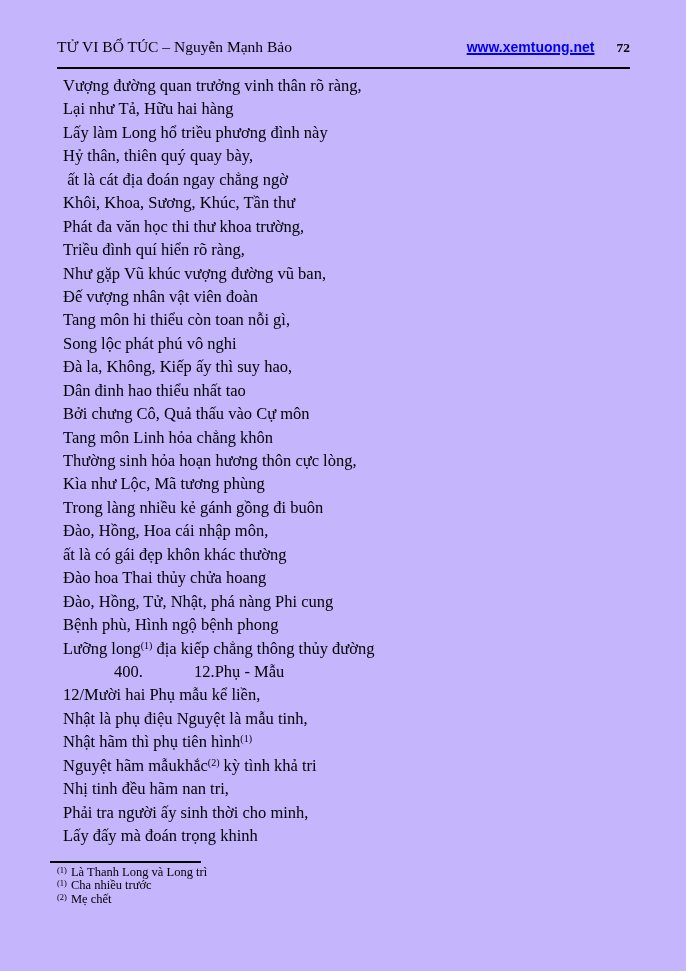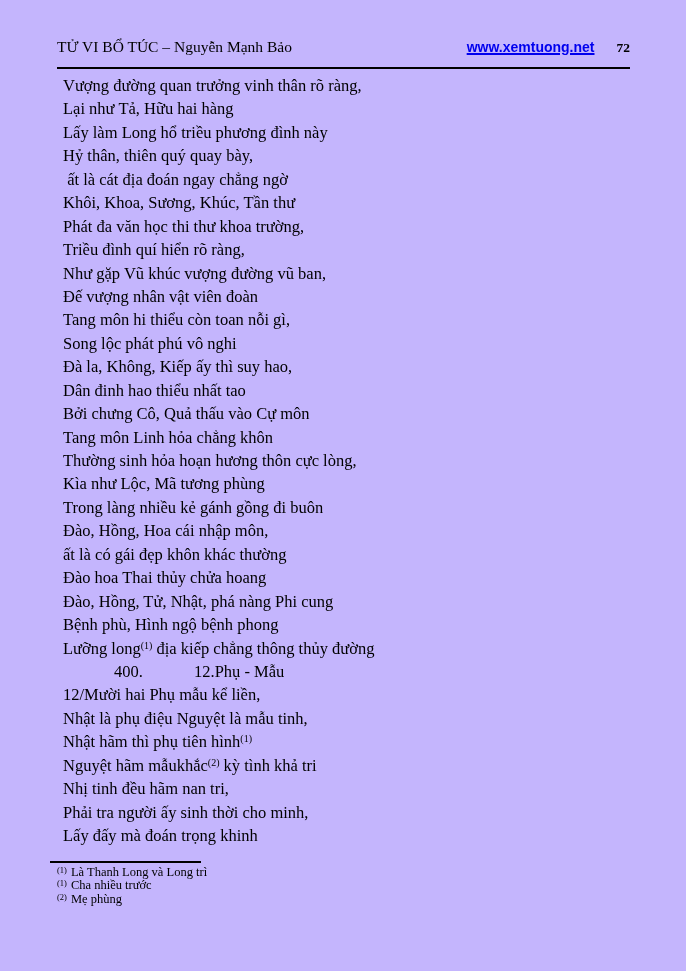--- a/index.html
+++ b/index.html
@@ -104,16 +104,16 @@
 
   <div class="header-rule"></div>
 
   <div class="poem"><div class="poem-line"><span>Vượng đường quan trưởng vinh thân rõ ràng,</span></div><div class="poem-line"><span>Lại như Tả, Hữu hai hàng</span></div><div class="poem-line"><span>Lấy làm Long hổ triều phương đình này</span></div><div class="poem-line"><span>Hỷ thân, thiên quý quay bày,</span></div><div class="poem-line"><span> ất là cát địa đoán ngay chẳng ngờ</span></div><div class="poem-line"><span>Khôi, Khoa, Sương, Khúc, Tần thư</span></div><div class="poem-line"><span>Phát đa văn học thi thư khoa trường,</span></div><div class="poem-line"><span>Triều đình quí hiển rõ ràng,</span></div><div class="poem-line"><span>Như gặp Vũ khúc vượng đường vũ ban,</span></div><div class="poem-line"><span>Đế vượng nhân vật viên đoàn</span></div><div class="poem-line"><span>Tang môn hi thiểu còn toan nỗi gì,</span></div><div class="poem-line"><span>Song lộc phát phú vô nghi</span></div><div class="poem-line"><span>Đà la, Không, Kiếp ấy thì suy hao,</span></div><div class="poem-line"><span>Dân đinh hao thiểu nhất tao</span></div><div class="poem-line"><span>Bởi chưng Cô, Quả thấu vào Cự môn</span></div><div class="poem-line"><span>Tang môn Linh hỏa chẳng khôn</span></div><div class="poem-line"><span>Thường sinh hỏa hoạn hương thôn cực lòng,</span></div><div class="poem-line"><span>Kìa như Lộc, Mã tương phùng</span></div><div class="poem-line"><span>Trong làng nhiều kẻ gánh gồng đi buôn</span></div><div class="poem-line"><span>Đào, Hồng, Hoa cái nhập môn,</span></div><div class="poem-line"><span>ất là có gái đẹp khôn khác thường</span></div><div class="poem-line"><span>Đào hoa Thai thủy chửa hoang</span></div><div class="poem-line"><span>Đào, Hồng, Tử, Nhật, phá nàng Phi cung</span></div><div class="poem-line"><span>Bệnh phù, Hình ngộ bệnh phong</span></div><div class="poem-line"><span>Lưỡng long</span><sup>(1)</sup><span> địa kiếp chẳng thông thủy đường</span></div><div class="poem-line"><span class="section-num">400.</span><span>12.Phụ - Mẫu</span></div><div class="poem-line"><span>12/Mười hai Phụ mẫu kể liền,</span></div><div class="poem-line"><span>Nhật là phụ điệu Nguyệt là mẫu tinh,</span></div><div class="poem-line"><span>Nhật hãm thì phụ tiên hình</span><sup>(1)</sup></div><div class="poem-line"><span>Nguyệt hãm mẫukhắc</span><sup>(2)</sup><span> kỳ tình khả tri</span></div><div class="poem-line"><span>Nhị tinh đều hãm nan tri,</span></div><div class="poem-line"><span>Phải tra người ấy sinh thời cho minh,</span></div><div class="poem-line"><span>Lấy đấy mà đoán trọng khinh</span></div></div>
 
   <div class="footnote-sep"></div>
 
   <div class="footnotes">
       <div class="footnote"><sup>(1)</sup><span class="fn-text">Là Thanh Long và Long trì</span></div>
       <div class="footnote"><sup>(1)</sup><span class="fn-text">Cha nhiều trước</span></div>
-      <div class="footnote"><sup>(2)</sup><span class="fn-text">Mẹ phùng</span></div>
+      <div class="footnote"><sup>(2)</sup><span class="fn-text">Mẹ chết</span></div>
     </div>
 
 </div>
 
 </body></html>

